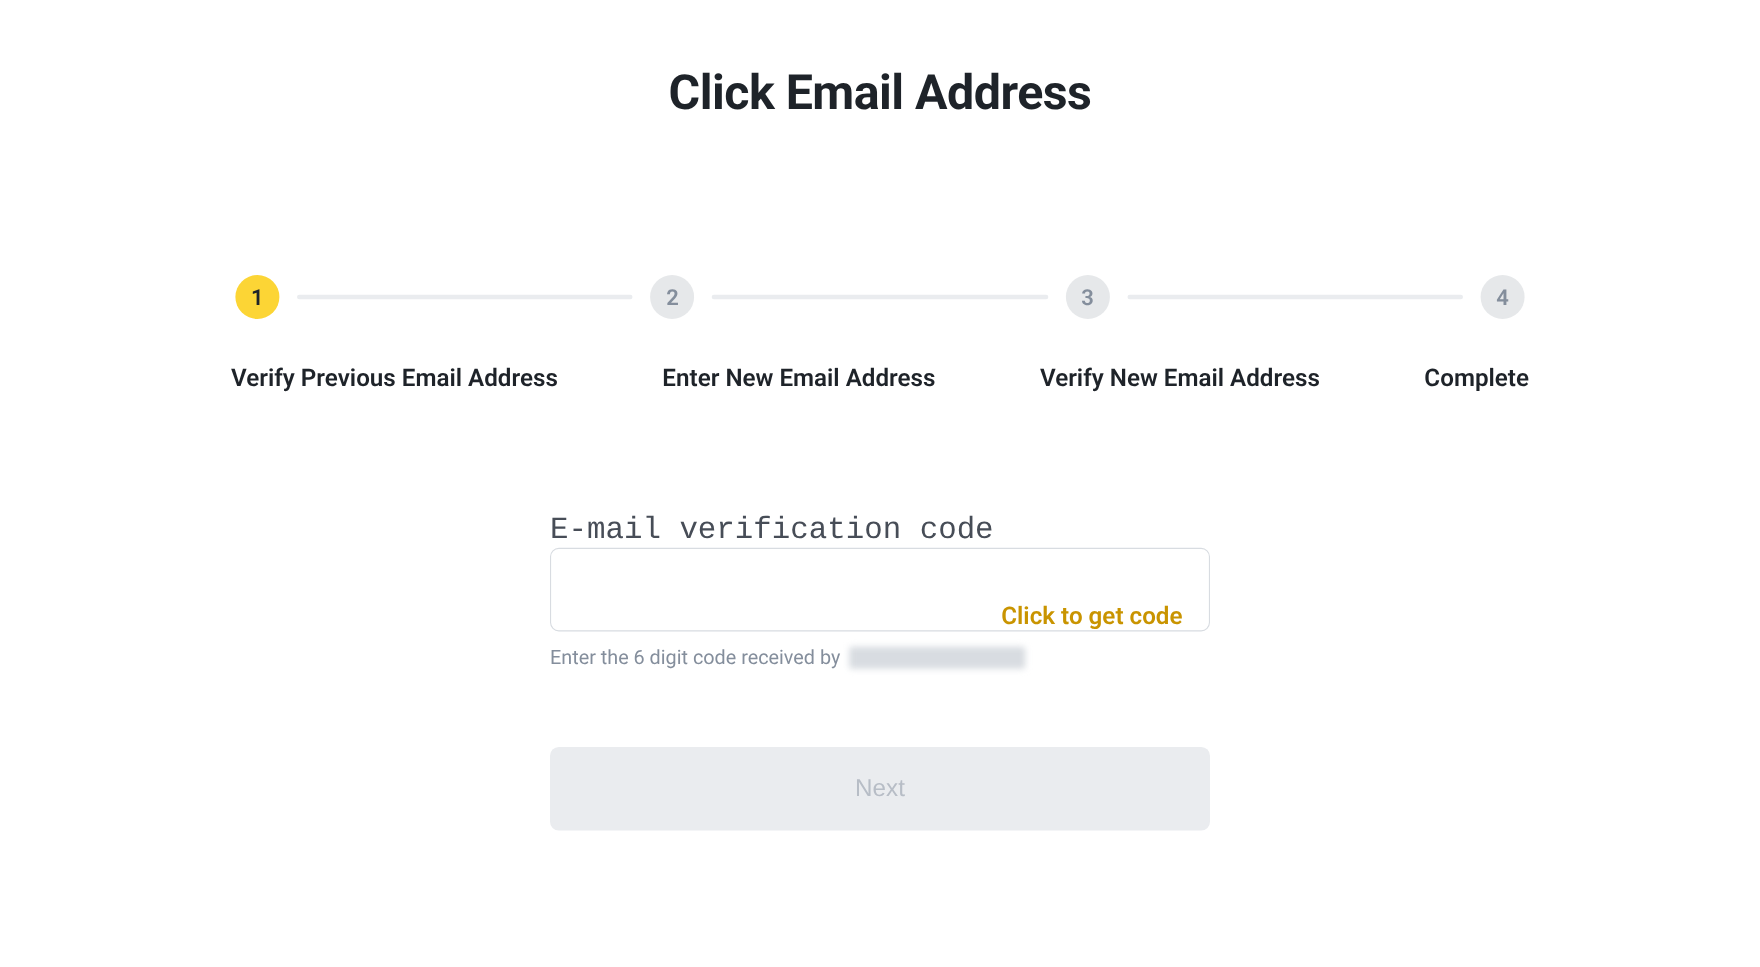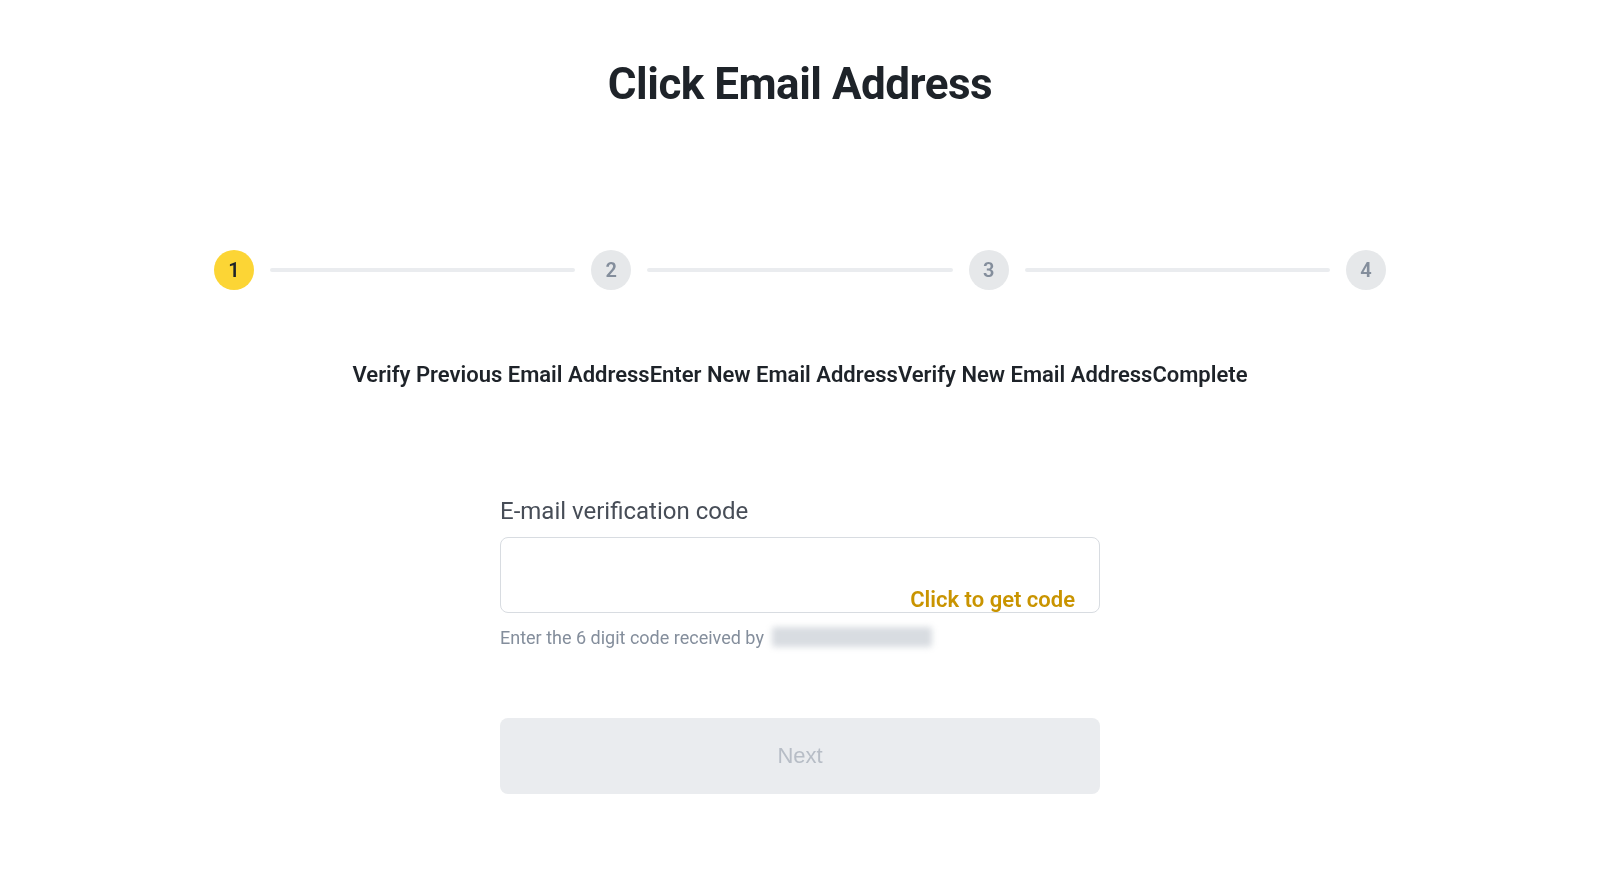--- a/index.html
+++ b/index.html
@@ -68,40 +68,40 @@
     flex: 1 1 auto;
     height: 4px;
     background: #eaecef;
     border-radius: 2px;
     margin: 0 16px;
     z-index: 1;
   }
 
   .labels-row {
     display: flex;
-    justify-content: center;
-    margin-top: 72px;
+    justify-content: space-between;
+    margin-top: 42px;
   }
   .step-label {
     font-size: 22px;
     font-weight: 600;
     color: #1e2329;
     text-align: center;
     white-space: nowrap;
   }
 
   .form-area {
     width: 600px;
     margin: 110px auto 0 auto;
   }
 
   .field-label {
-    font-size: 24px;
+    font-size: 28px;
     color: #474d57;
-    margin-bottom: 12px;
+    font-family: Liberation Mono, monospace;
   }
 
   .input-wrap {
     position: relative;
     width: 100%;
     height: 76px;
     border: 1px solid #d8dce1;
     border-radius: 8px;
     background: #ffffff;
     display: flex;

